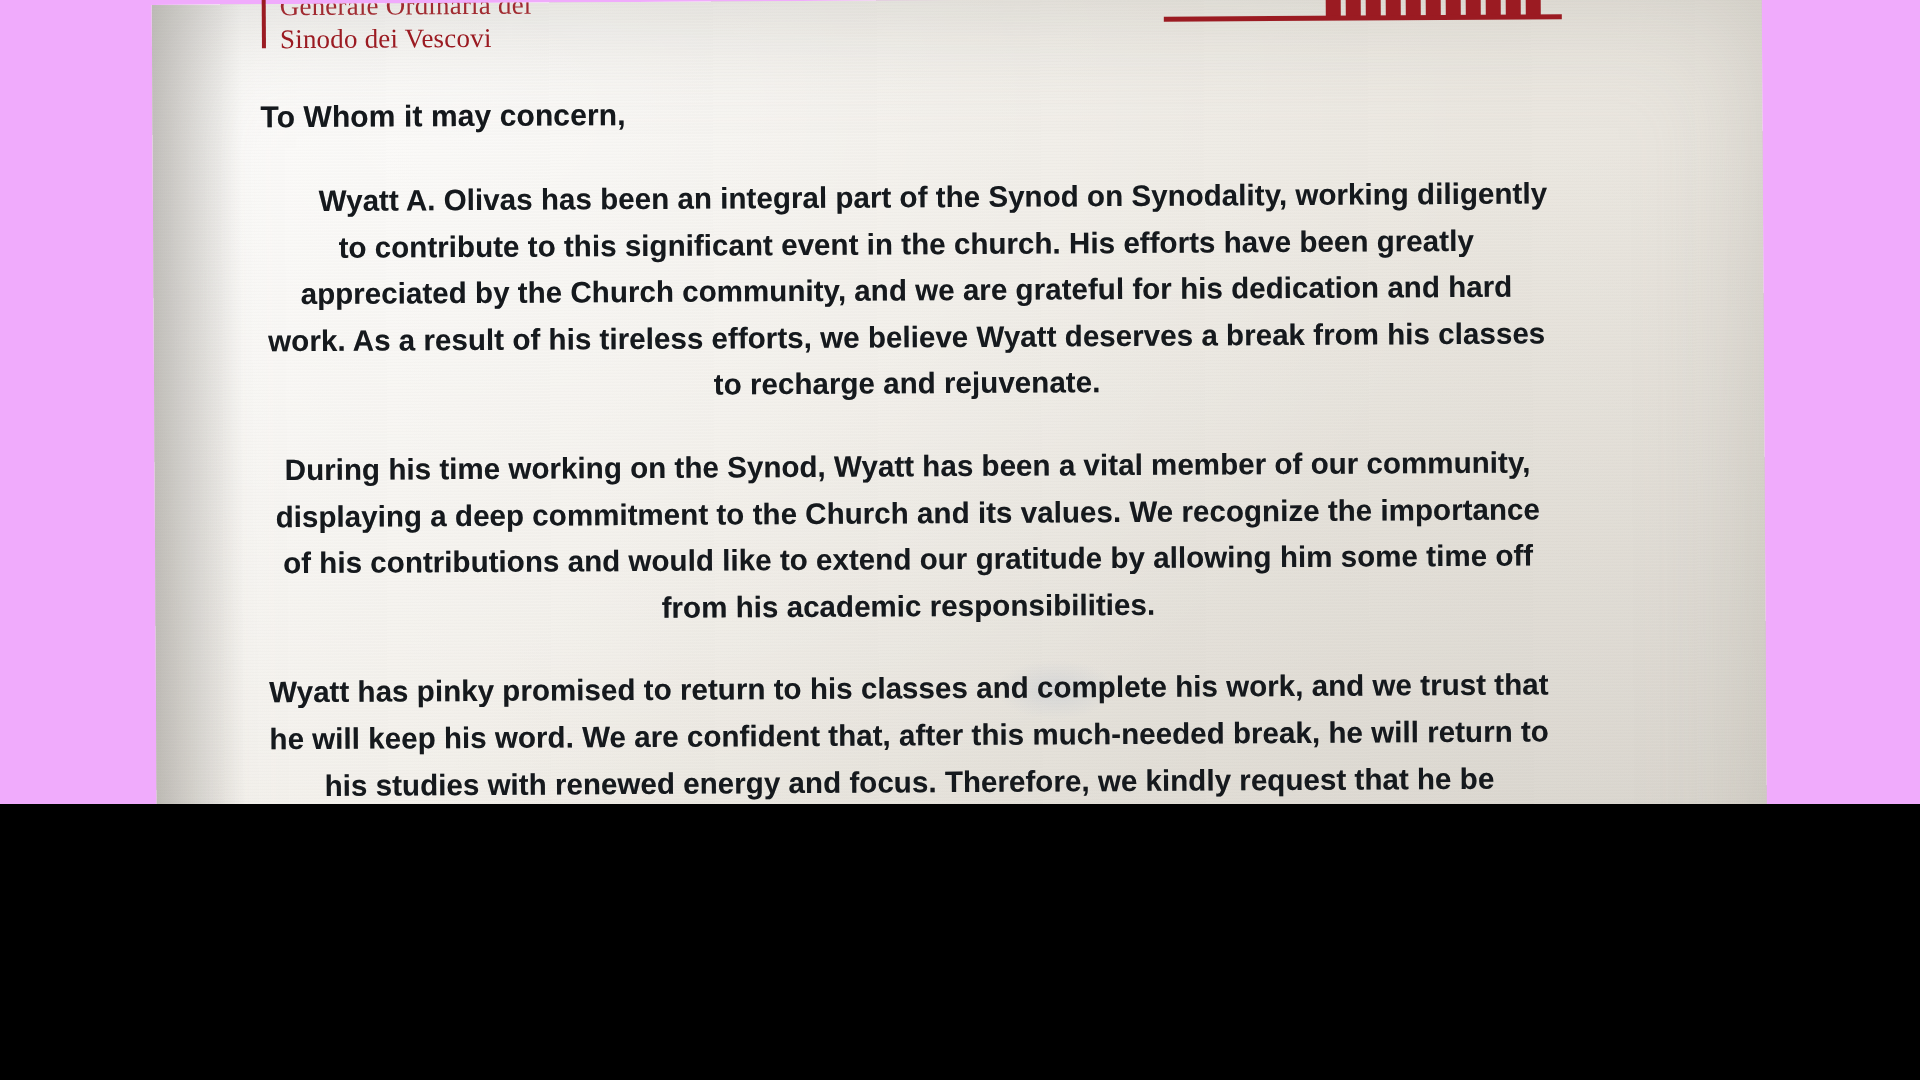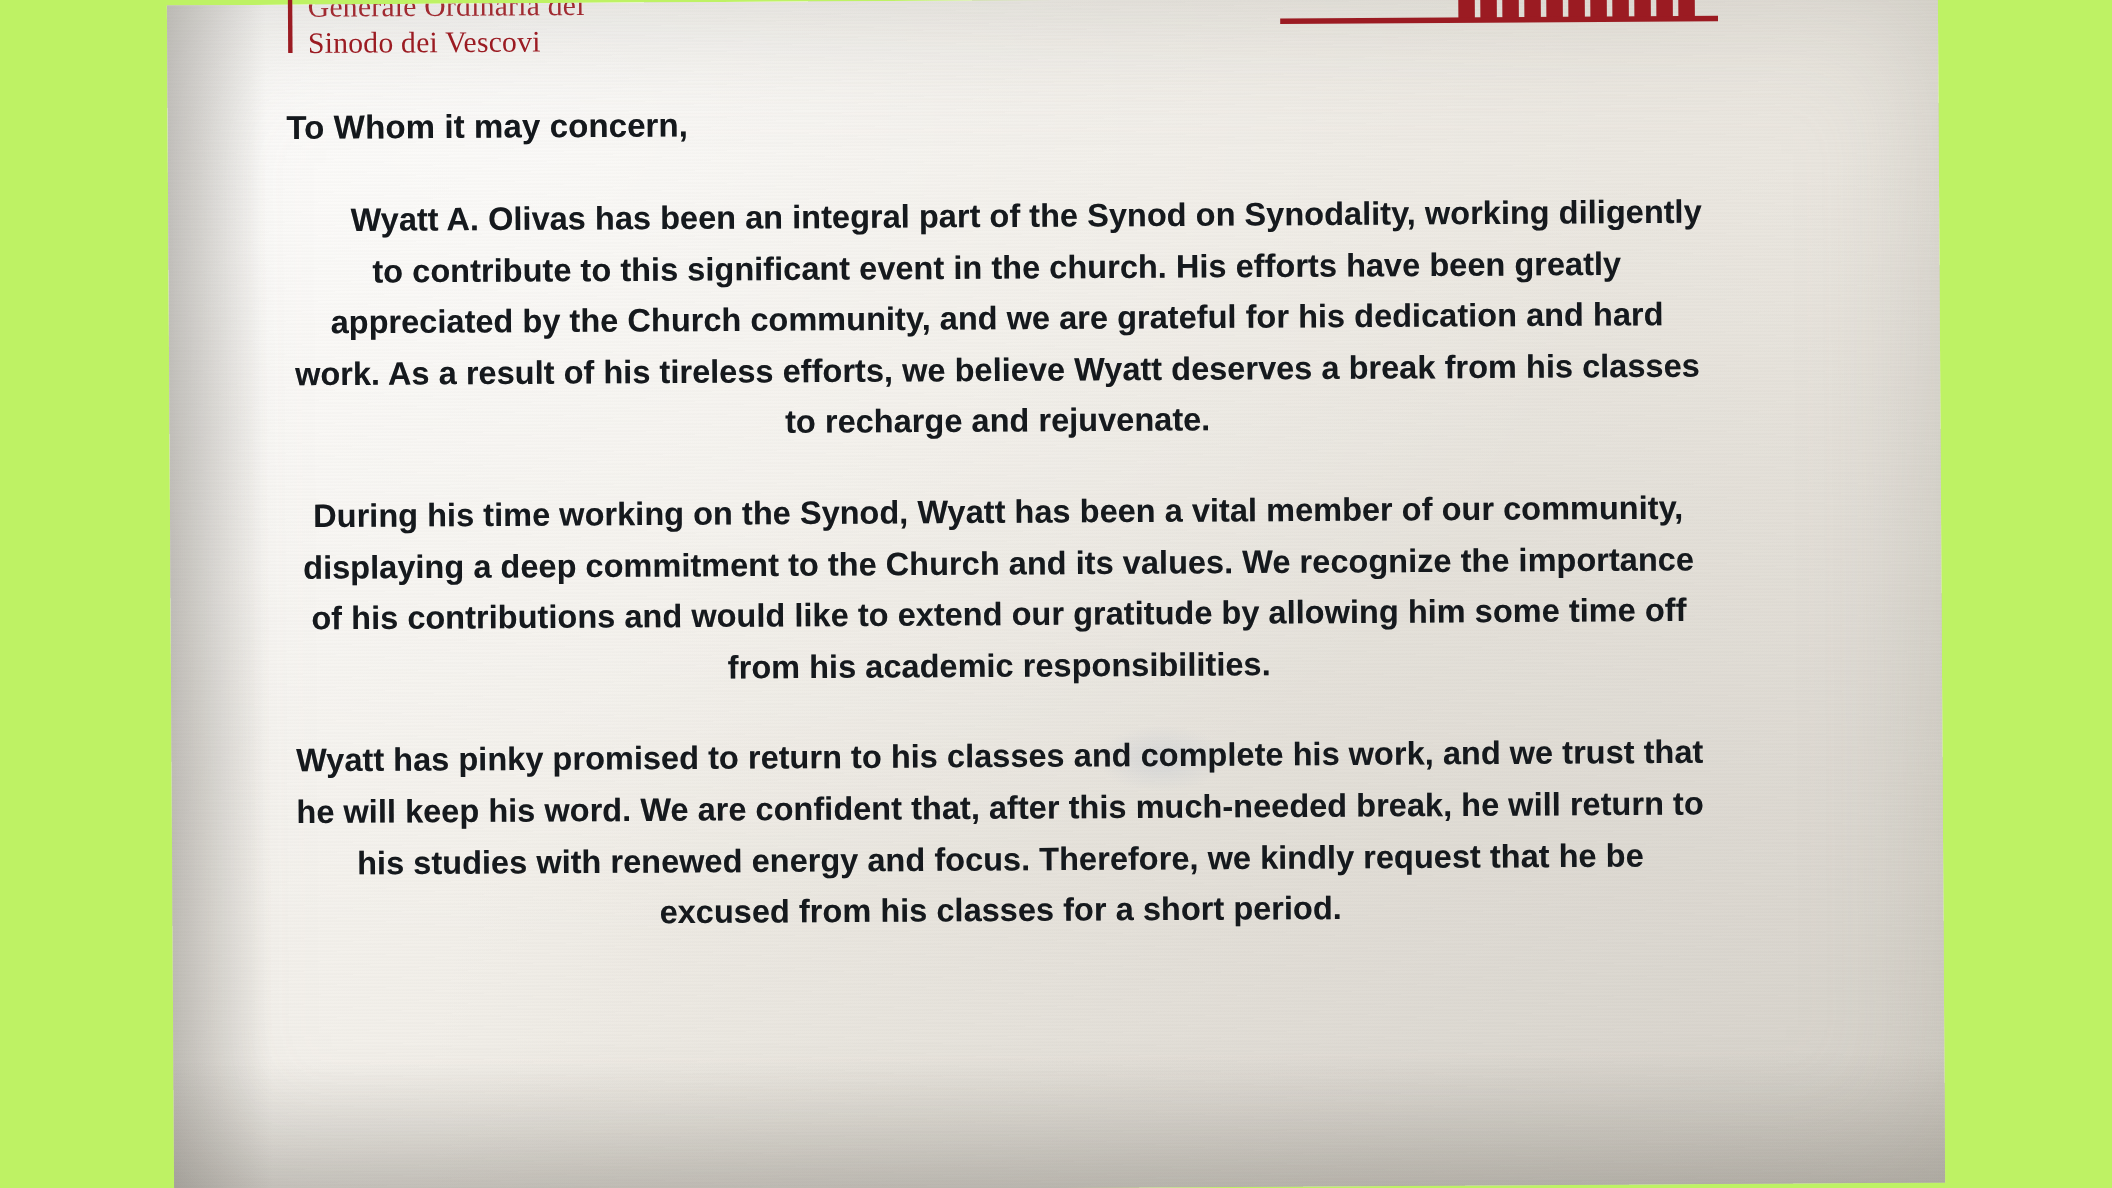--- a/index.html
+++ b/index.html
@@ -9,22 +9,22 @@
     width: 1920px;
     height: 1080px;
     overflow: hidden;
   }
   body {
     font-family: "Liberation Sans", sans-serif;
   }
   .screen {
     position: relative;
     width: 1920px;
-    height: 1080px;
-    background: #bef264;
+    height: 804px;
+    background: #f0abfc;
     overflow: hidden;
   }
   
   .paper {
     position: absolute;
     left: 155px;
     top: 0px;
     width: 1610px;
     height: 1080px;
     background: #f2efe9;

